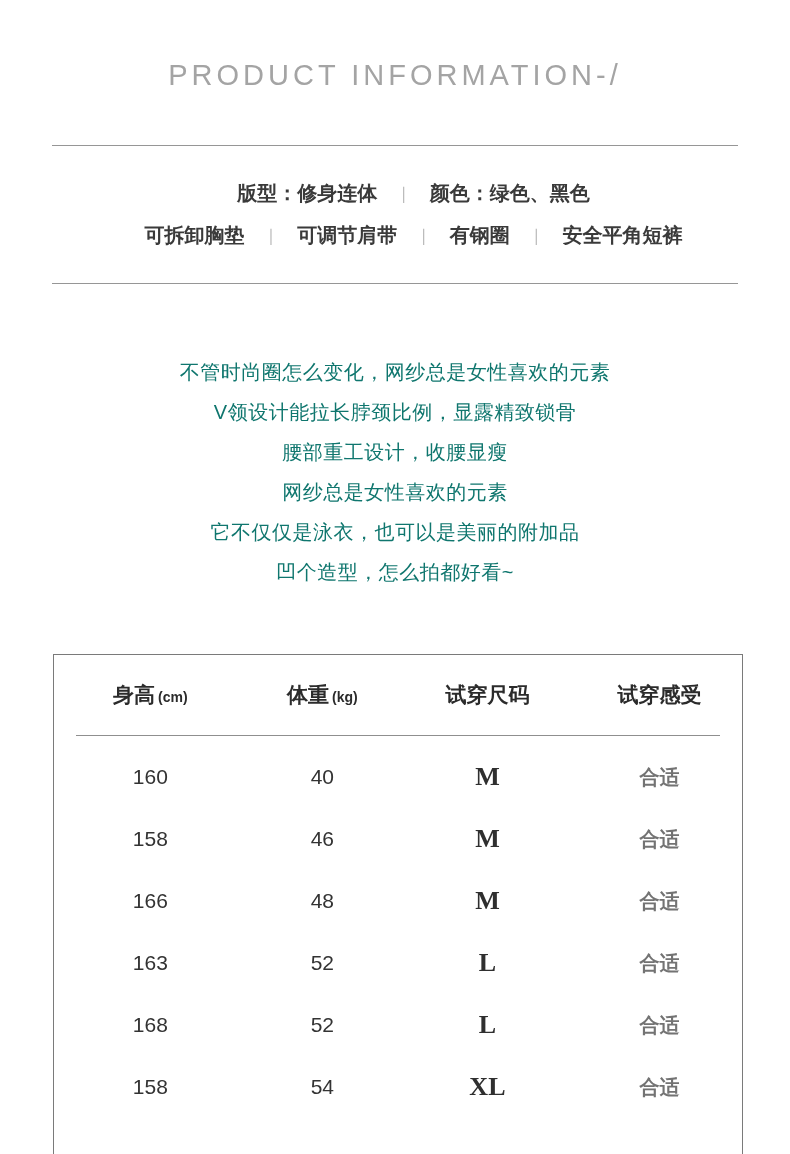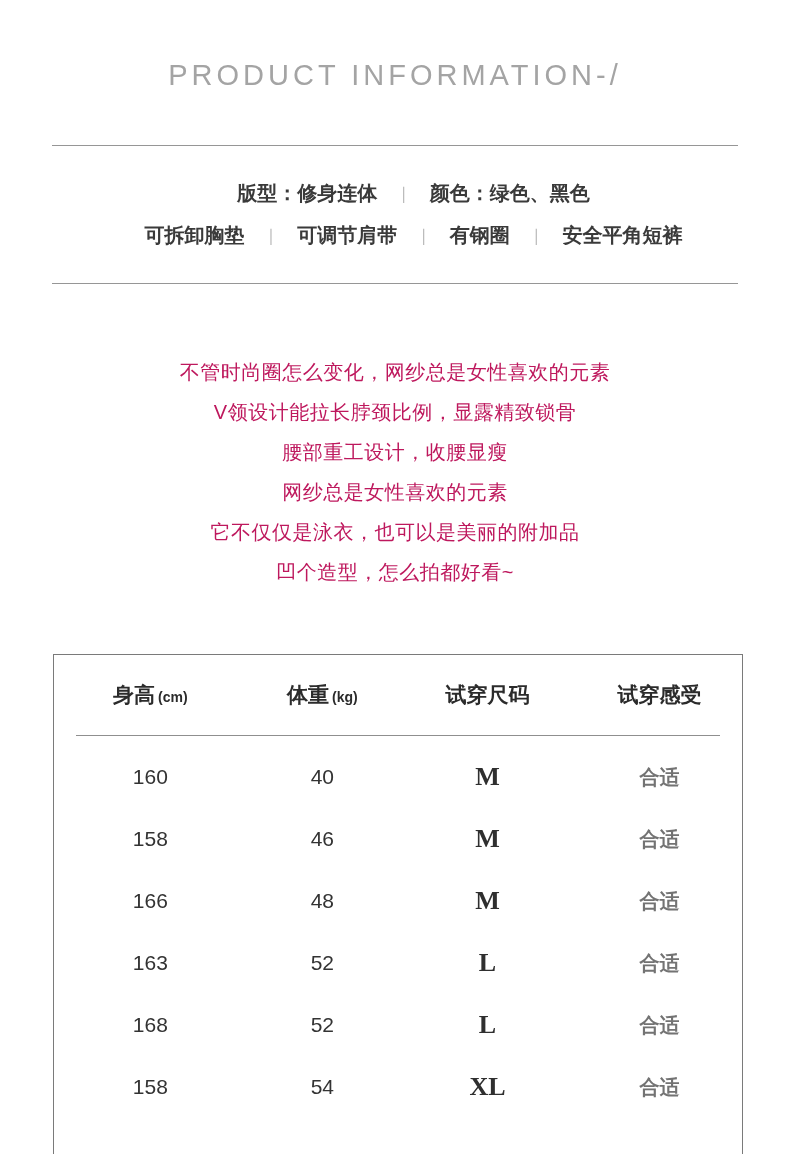--- a/index.html
+++ b/index.html
@@ -49,21 +49,21 @@
     color: #a5a5a5;
     font-size: 15px;
     margin: 0 19px;
     transform: scaleY(1.1);
   }
   .description {
     margin-top: 68px;
     text-align: center;
     font-size: 20px;
     line-height: 40px;
-    color: #be185d;
+    color: #0f766e;
     letter-spacing: 0.5px;
   }
   .size-table {
     width: 690px;
     height: 570px;
     margin: 62px 0 0 53px;
     border: 1px solid #7a7a7a;
     background: #ffffff;
   }
   .size-table .thead {
@@ -91,21 +91,20 @@
     width: 644px;
     height: 1px;
     margin: 0 auto;
     background: #8f8f8f;
   }
   .tbody { padding-top: 10px; }
   .trow {
     display: flex;
     align-items: center;
     height: 62px;
-    justify-content: flex-end;
   }
   .cell-num {
     font-size: 21px;
     font-weight: 400;
     color: #333333;
   }
   .cell-size {
     font-family: "Liberation Serif", "DejaVu Serif", serif;
     font-size: 26px;
     font-weight: 700;

